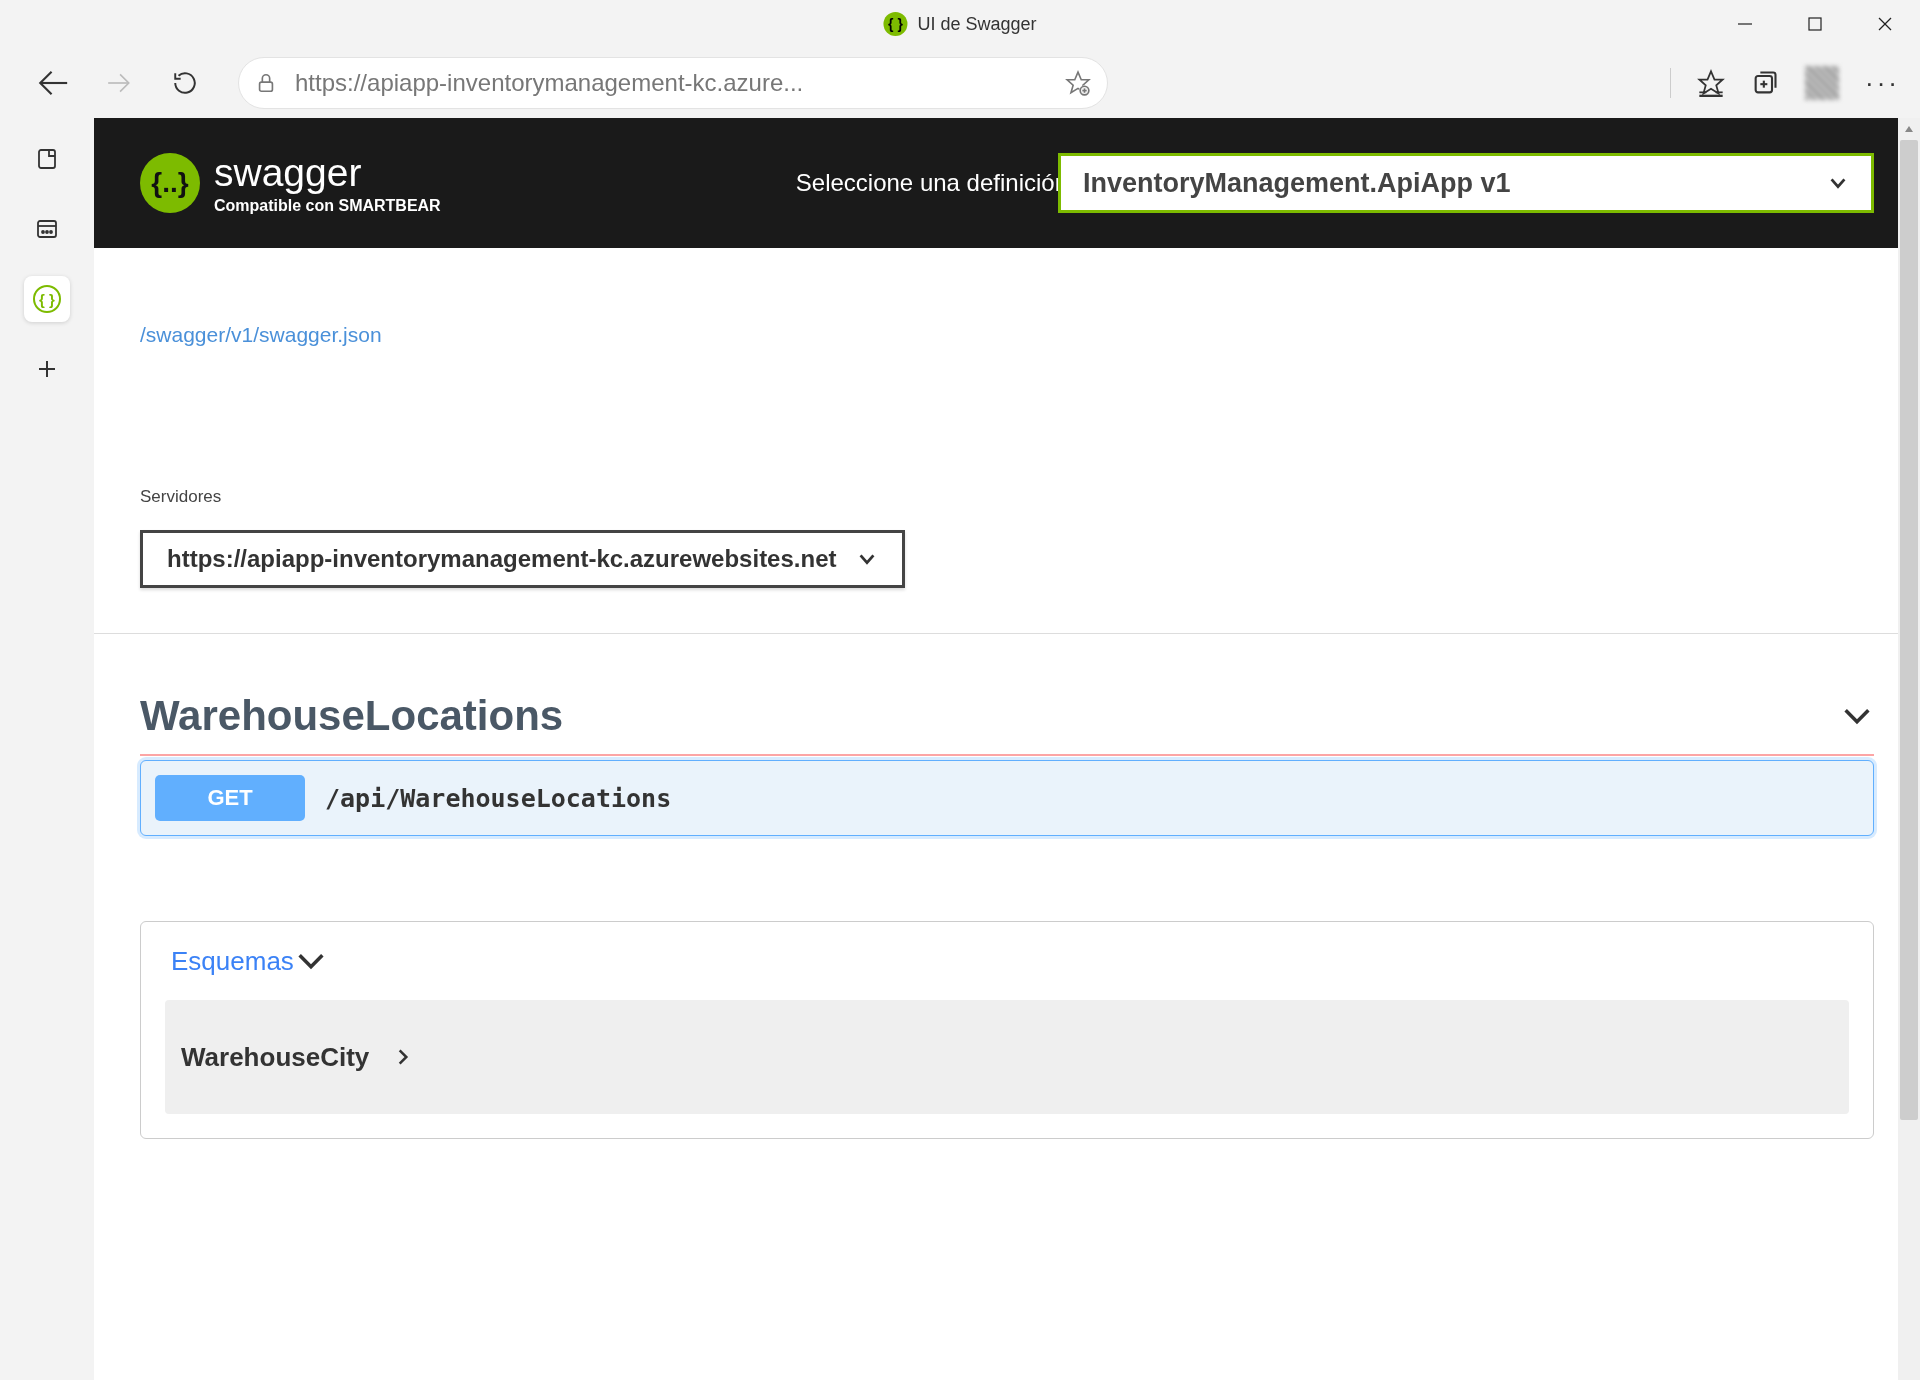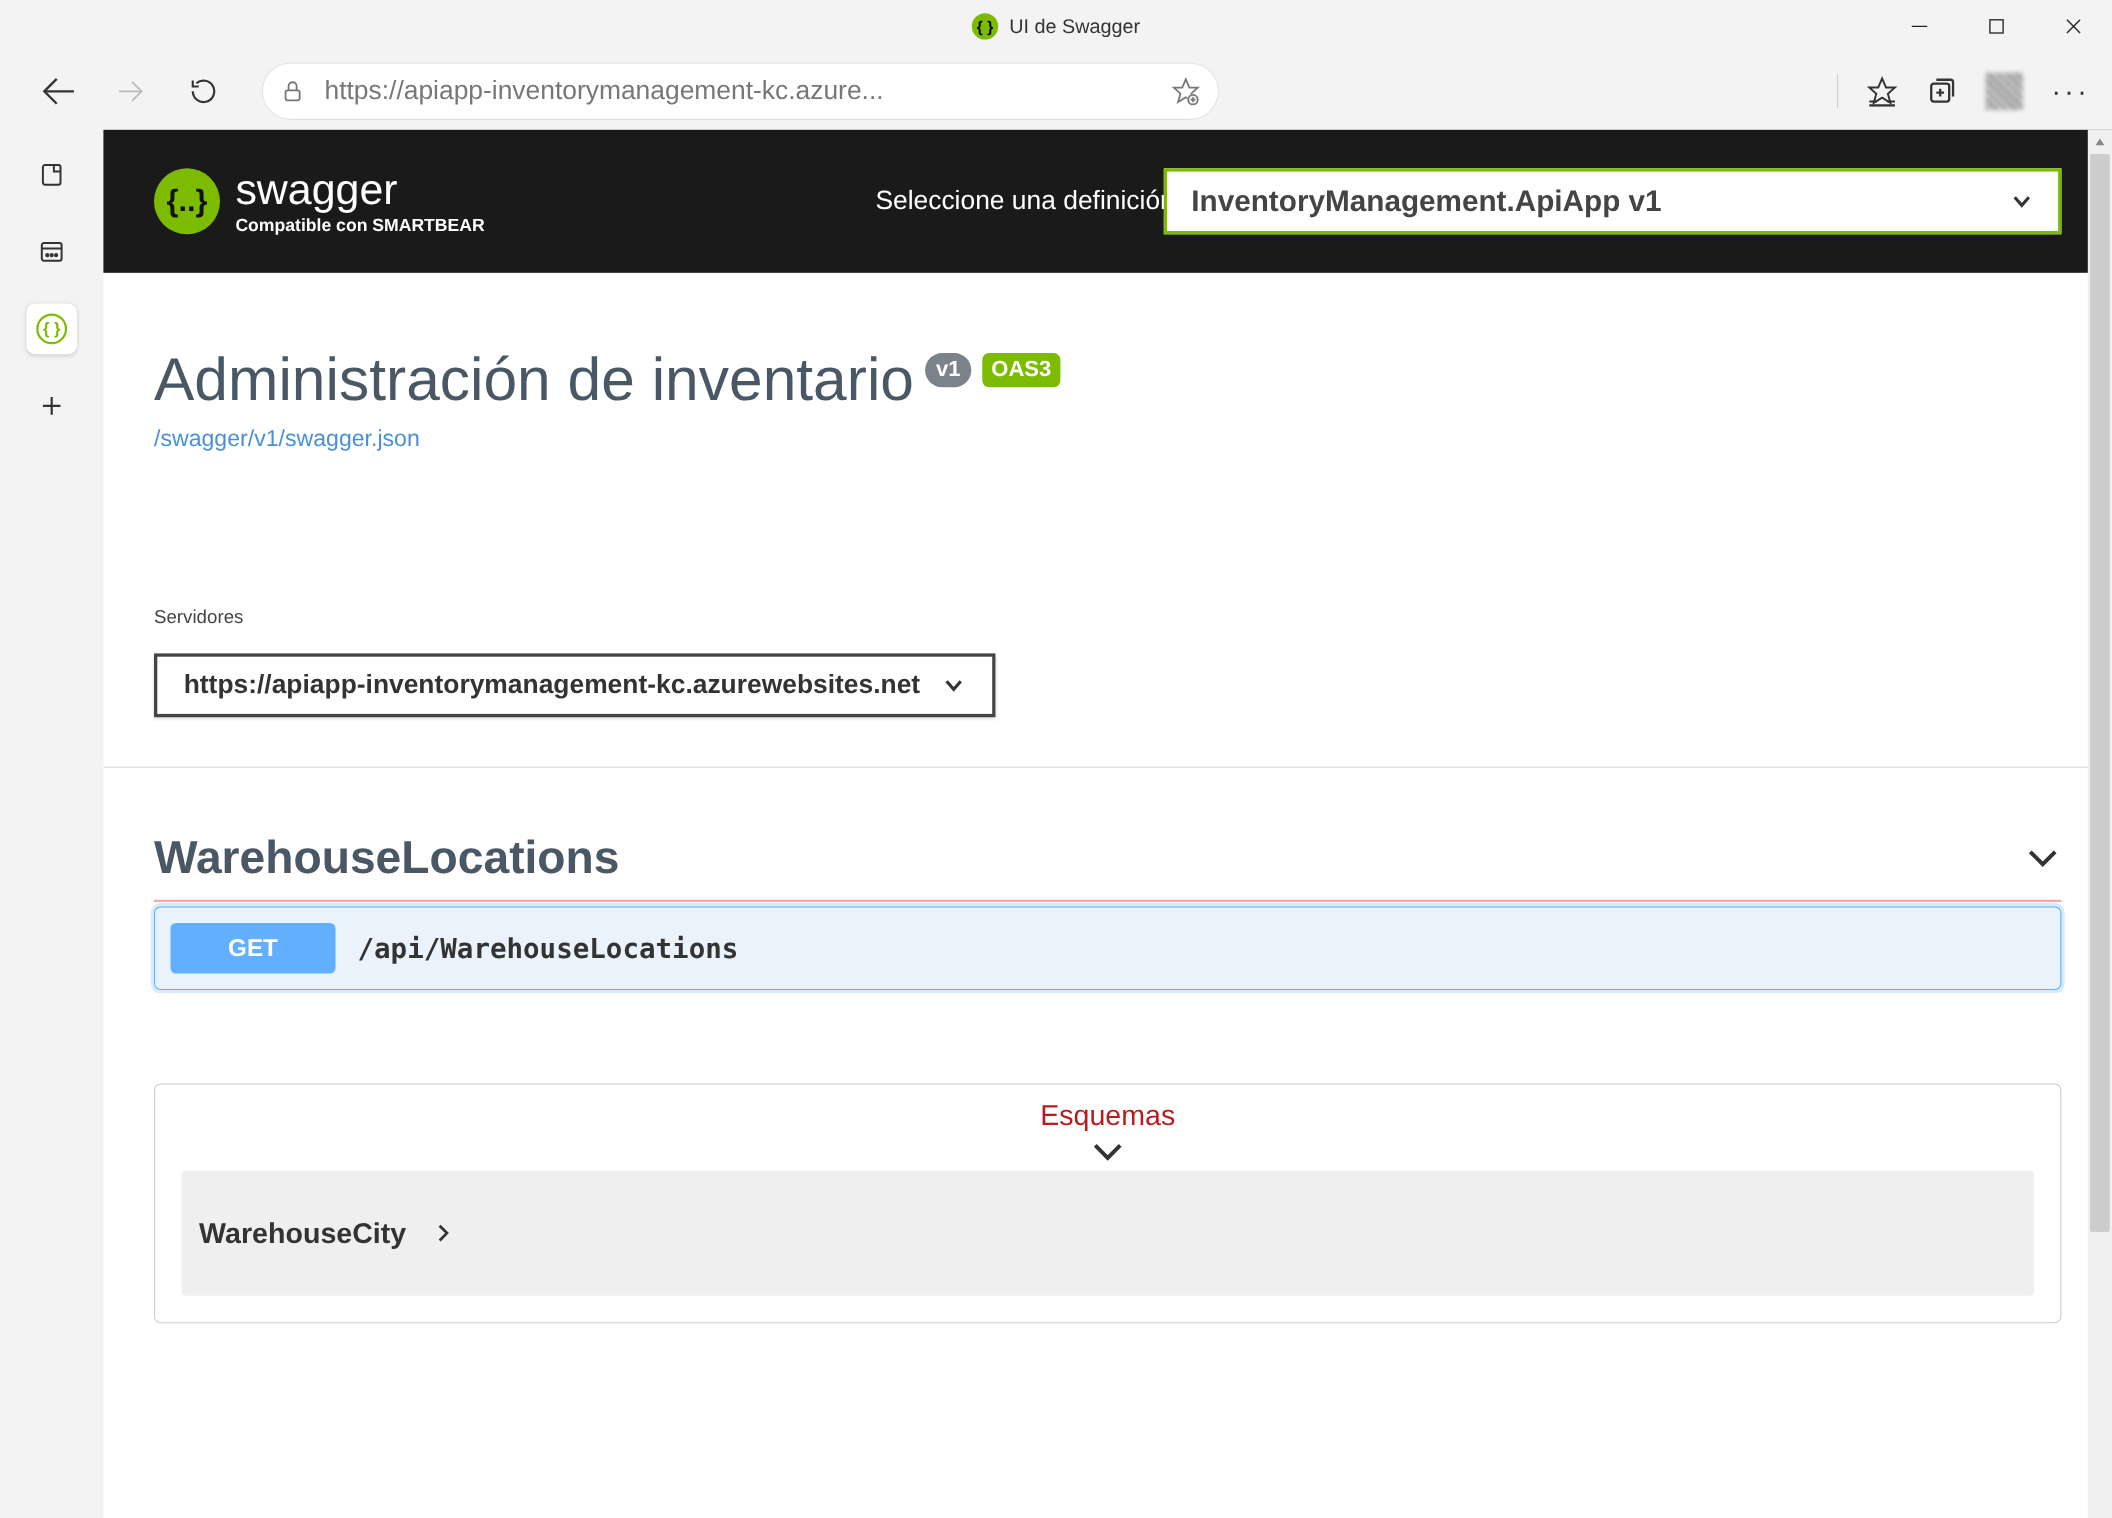--- a/index.html
+++ b/index.html
@@ -75,21 +75,21 @@
 
   .tag-header { display: flex; align-items: center; justify-content: space-between; margin-top: 58px; border-bottom: 2px solid #fca5a5; padding-bottom: 14px; }
   .tag-name { font-size: 42px; font-weight: bold; color: #4a5866; }
   .tag-header svg { width: 34px; height: 34px; }
 
   .operation { margin-top: 4px; border: 1px solid #61affe; background: #eaf3fb; border-radius: 6px; height: 76px; display: flex; align-items: center; padding: 0 14px; box-shadow: 0 0 0 3px rgba(97,175,254,0.25); }
   .op-method { background: #61affe; color: #fff; font-weight: bold; font-size: 22px; height: 46px; width: 150px; display: flex; align-items: center; justify-content: center; border-radius: 5px; }
   .op-path { font-family: "Consolas", monospace; font-size: 25px; color: #333; font-weight: bold; margin-left: 20px; }
 
   .schemas-section { margin-top: 85px; border: 1px solid #ccc; border-radius: 6px; }
-  .schemas-header { height: 78px; display: flex; align-items: center; justify-content: flex-end; padding: 0 30px; font-size: 26px; color: #b91c1c; flex-direction: column; }
+  .schemas-header { height: 78px; display: flex; align-items: center; justify-content: flex-start; padding: 0 30px; font-size: 26px; color: #3b82f6; }
   .schemas-header svg { width: 34px; height: 34px; }
   .schema-item { margin: 0 24px 24px 24px; background: #efefef; height: 114px; display: flex; align-items: center; padding: 0 16px; gap: 24px; font-size: 26px; font-weight: bold; color: #333; border-radius: 4px; }
   .schema-item svg { width: 20px; height: 20px; }
 </style>
 </head>
 <body>
 
 <div class="titlebar">
   <div class="titlebar-center">
     <div class="titlebar-icon">{ }</div>
@@ -221,25 +221,20 @@
           <svg viewBox="0 0 24 24" fill="none" stroke="#333" stroke-width="3">
               <polyline points="5 8 12 16 19 8"></polyline>
             </svg>
         </div>
       </div>
     </div>
 
     <div class="page-body">
 
       <div class="title-block">
-        <h1 class="api-title">
-          <span>Administración de inventario</span>
-          <span class="version-pill">v1</span>
-          <span class="oas-pill">OAS3</span>
-        </h1>
         <a class="spec-link">/swagger/v1/swagger.json</a>
       </div>
 
       <div class="servers-section">
         <div class="servers-label">Servidores</div>
         <div class="servers-select">
           <span>https://apiapp-inventorymanagement-kc.azurewebsites.net</span>
           <svg viewBox="0 0 24 24" fill="none" stroke="#333" stroke-width="3">
               <polyline points="5 8 12 16 19 8"></polyline>
             </svg>

